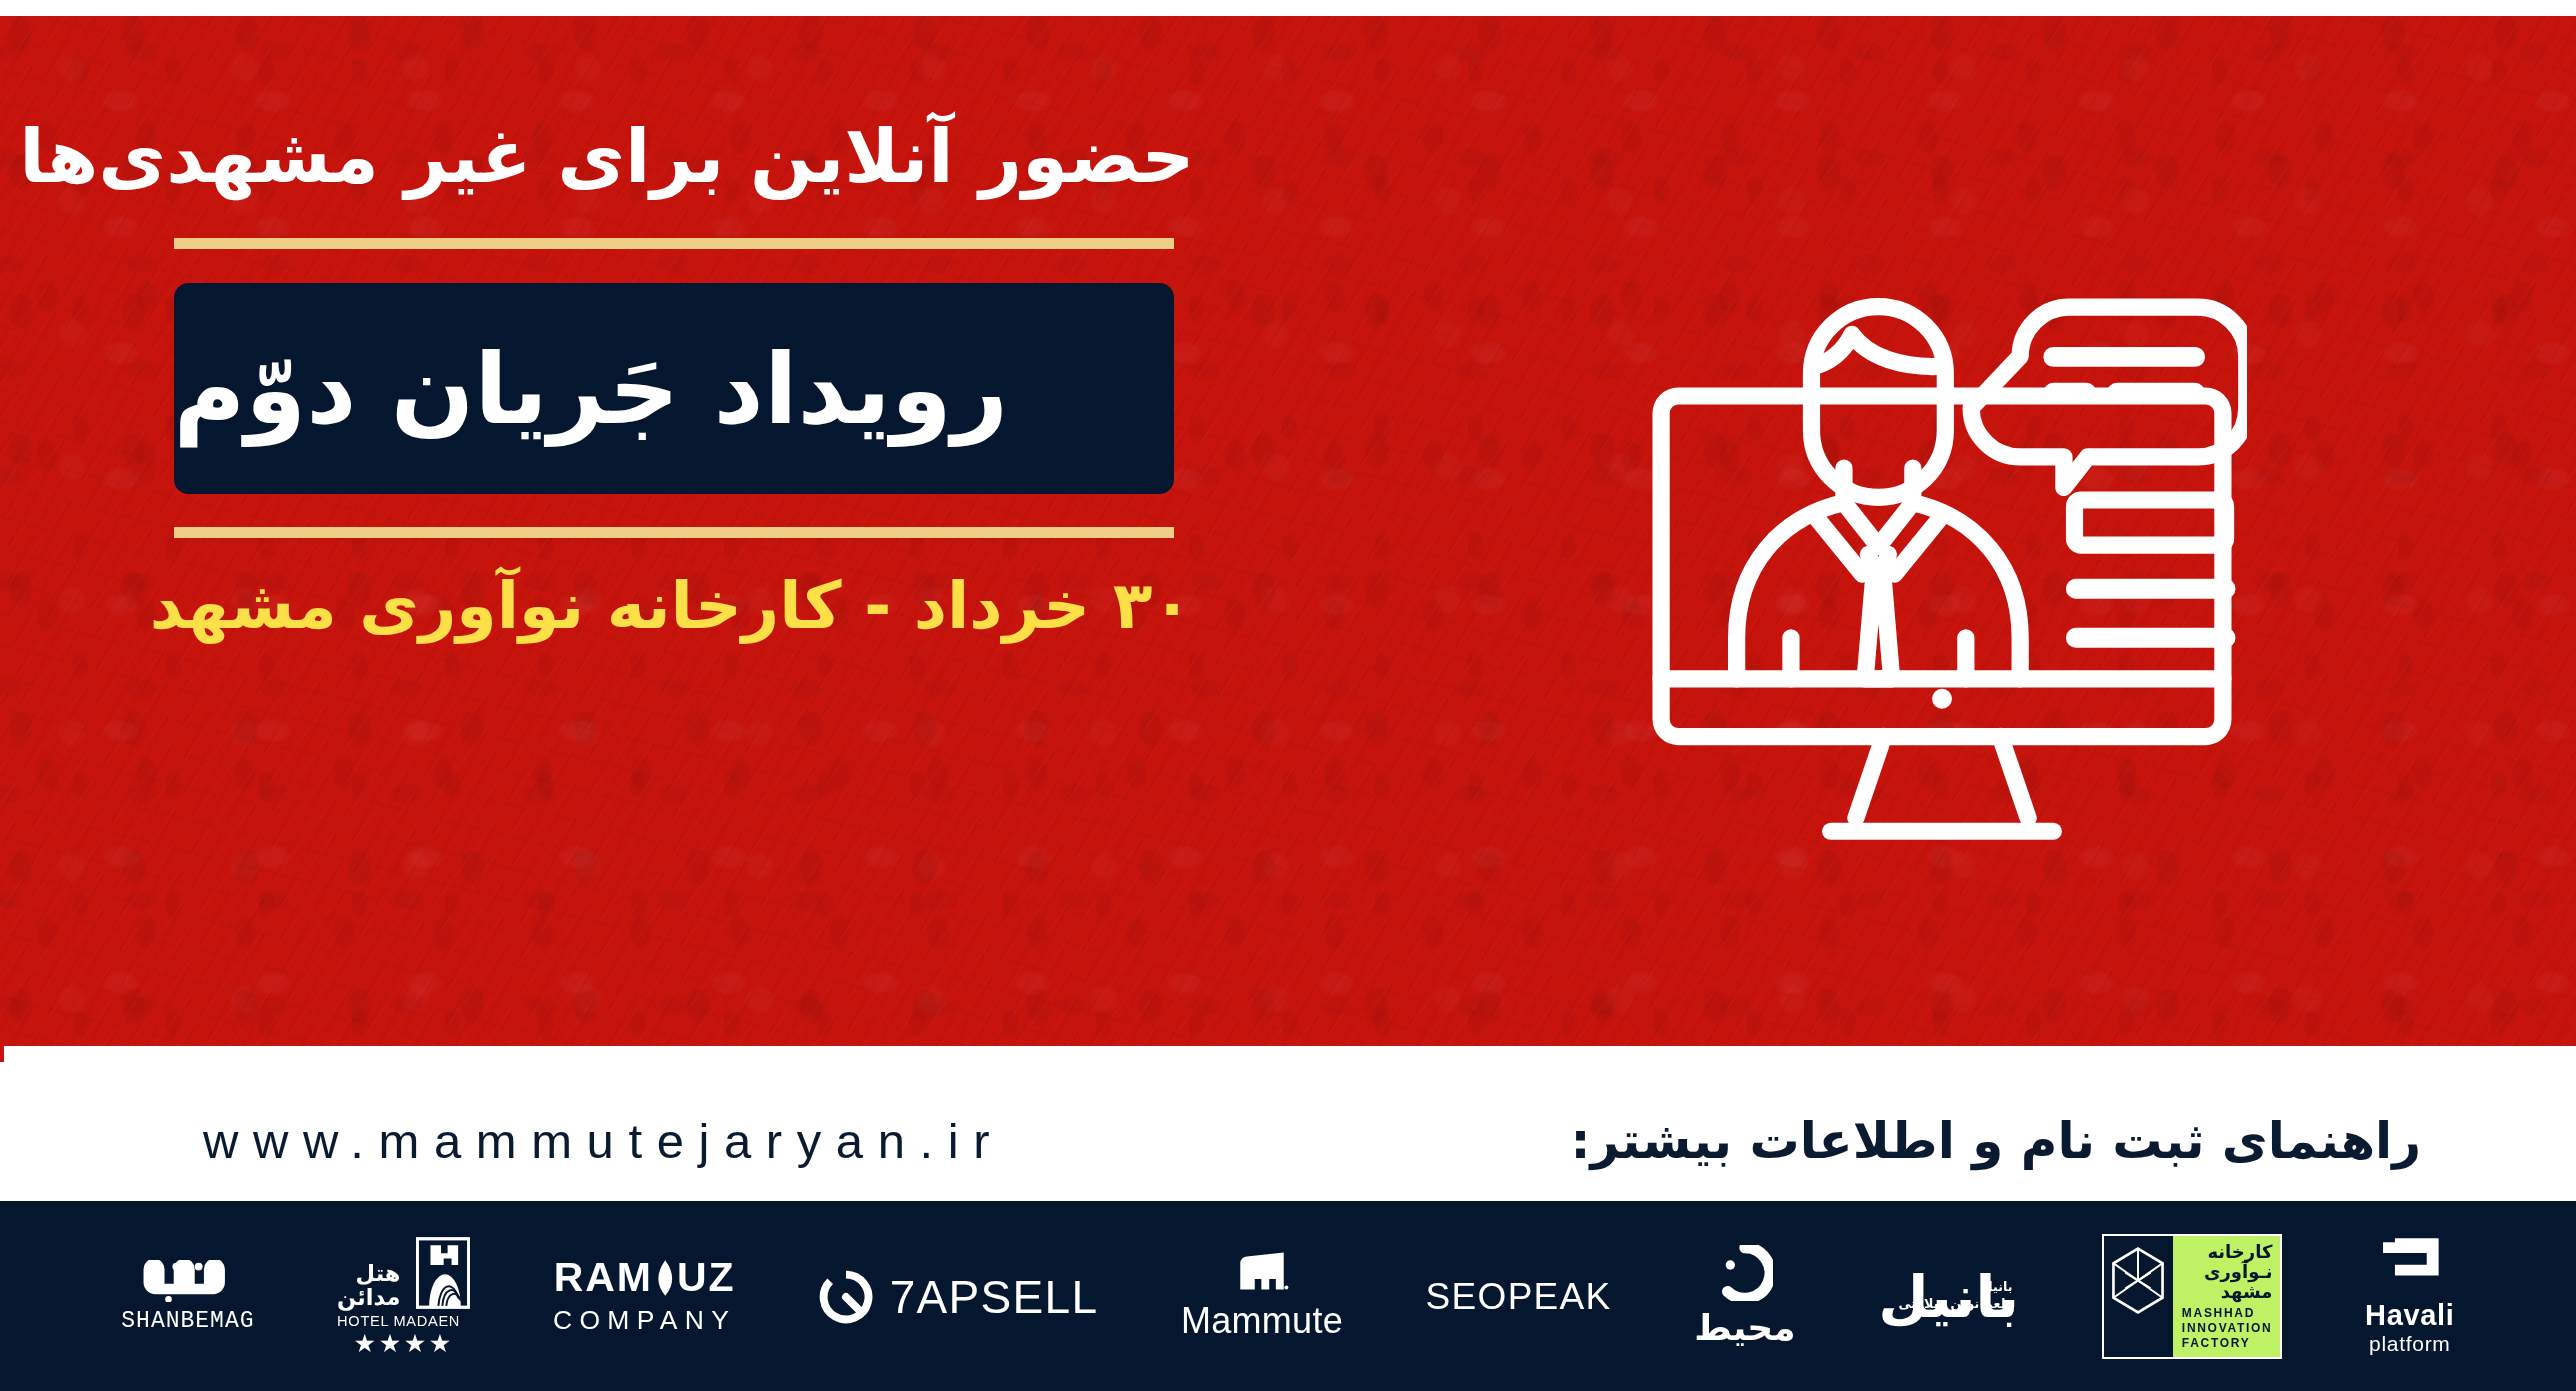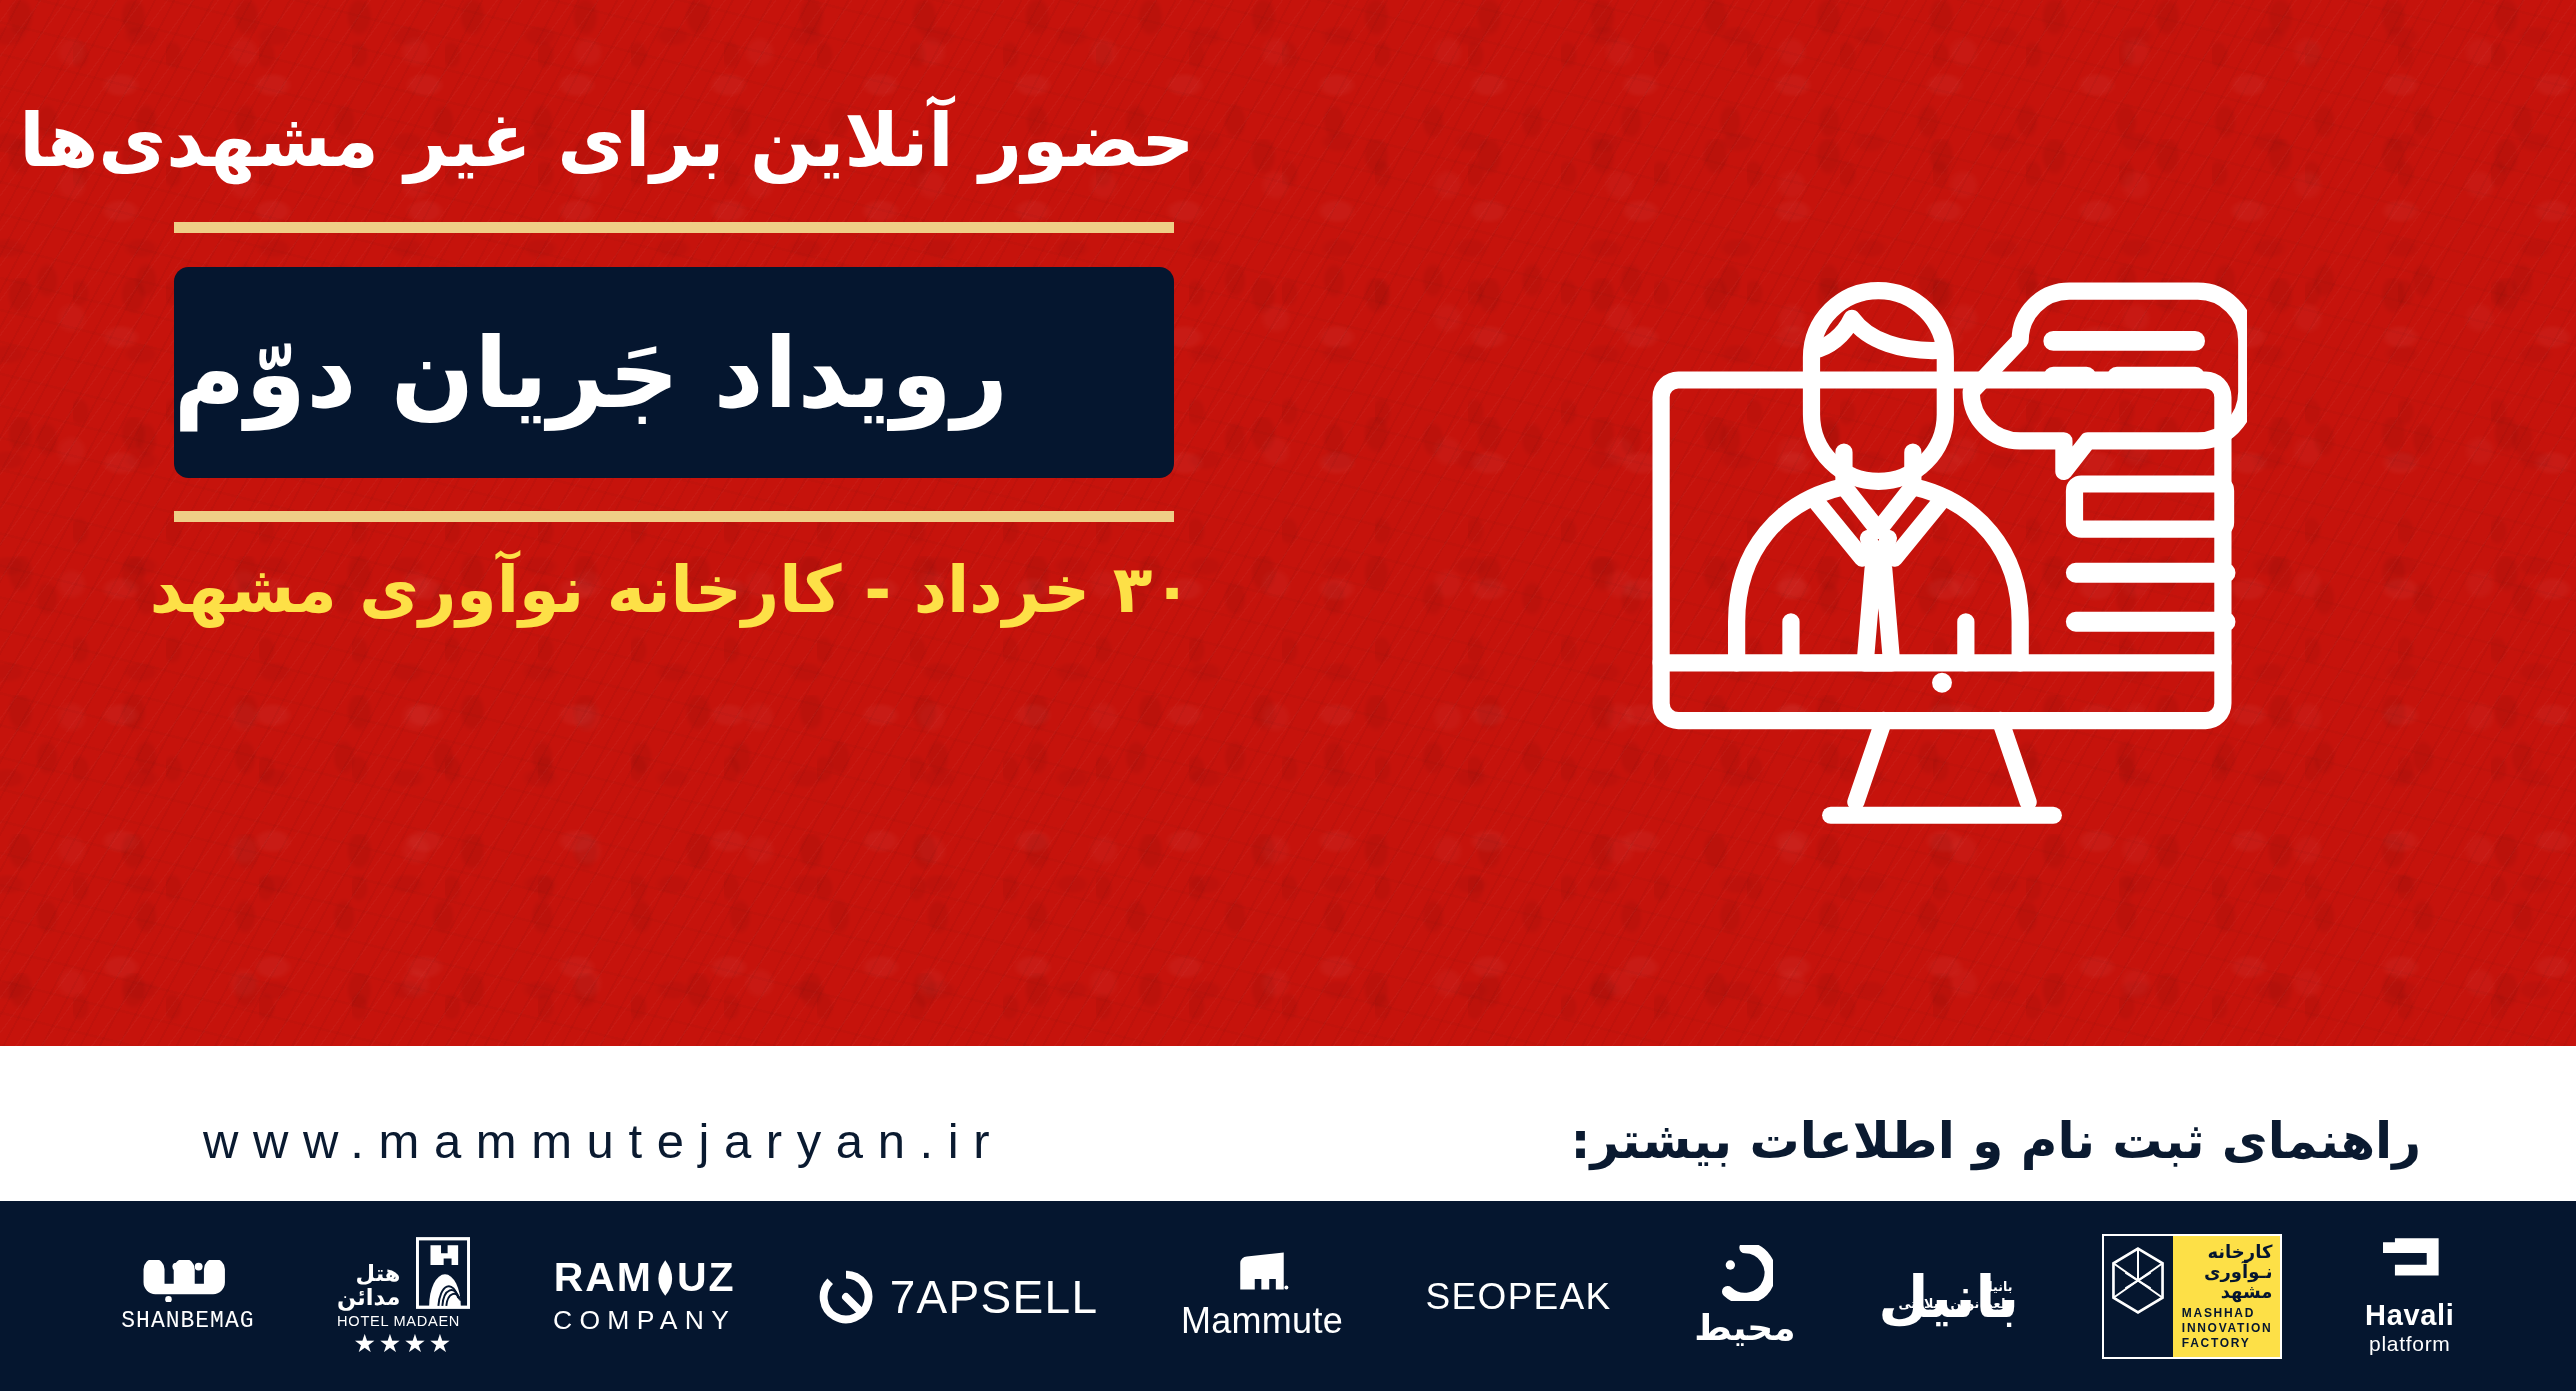--- a/index.html
+++ b/index.html
@@ -7,21 +7,21 @@
   body { font-family:"DejaVu Sans", sans-serif; }
 
   #poster {
     position:relative;
     width:2576px; height:1391px;
     overflow:hidden;
   }
 
   
   .hero {
-    position:absolute; left:0; top:0;
+    position:absolute; left:0; top:16px;
     width:2576px; height:1046px;
     background-color:#C6130C;
     overflow:hidden;
   }
   .hero-texture {
     position:absolute; inset:0;
     opacity:1;
     background-image:
       radial-gradient(ellipse 22.5px 34px at 18% 12%, rgba(0,0,0,.055) 40%, transparent 62%),
       radial-gradient(ellipse 32px 20px at 62% 31%, rgba(255,255,255,.035) 40%, transparent 64%),
@@ -217,21 +217,21 @@
   .l-banil .tag {
     position:absolute; right:6.6px; top:10.6px;
     direction:rtl; font-size:12.6px; line-height:1.35; font-weight:bold;
     text-align:right; width:119px;
   }
 
   
   .l-mif { flex-direction:row; align-items:stretch; border:2.7px solid #ffffff; }
   .l-mif .hex { width:69px; height:89px; display:flex; align-items:center; justify-content:center; }
   .l-mif .side {
-    background:#fde047; color:#05162F;
+    background:#bef264; color:#05162F;
     padding:5.3px 8px 5.3px 9.3px;
     display:flex; flex-direction:column; justify-content:center; gap:4px;
   }
   .l-mif .fa {
     direction:rtl; text-align:right; font-size:18px; font-weight:bold; line-height:1.12;
     letter-spacing:-0.7px;
   }
   .l-mif .en {
     font-family:"Liberation Sans", sans-serif;
     font-size:12px; letter-spacing:1.7px; line-height:1.25; font-weight:bold;

